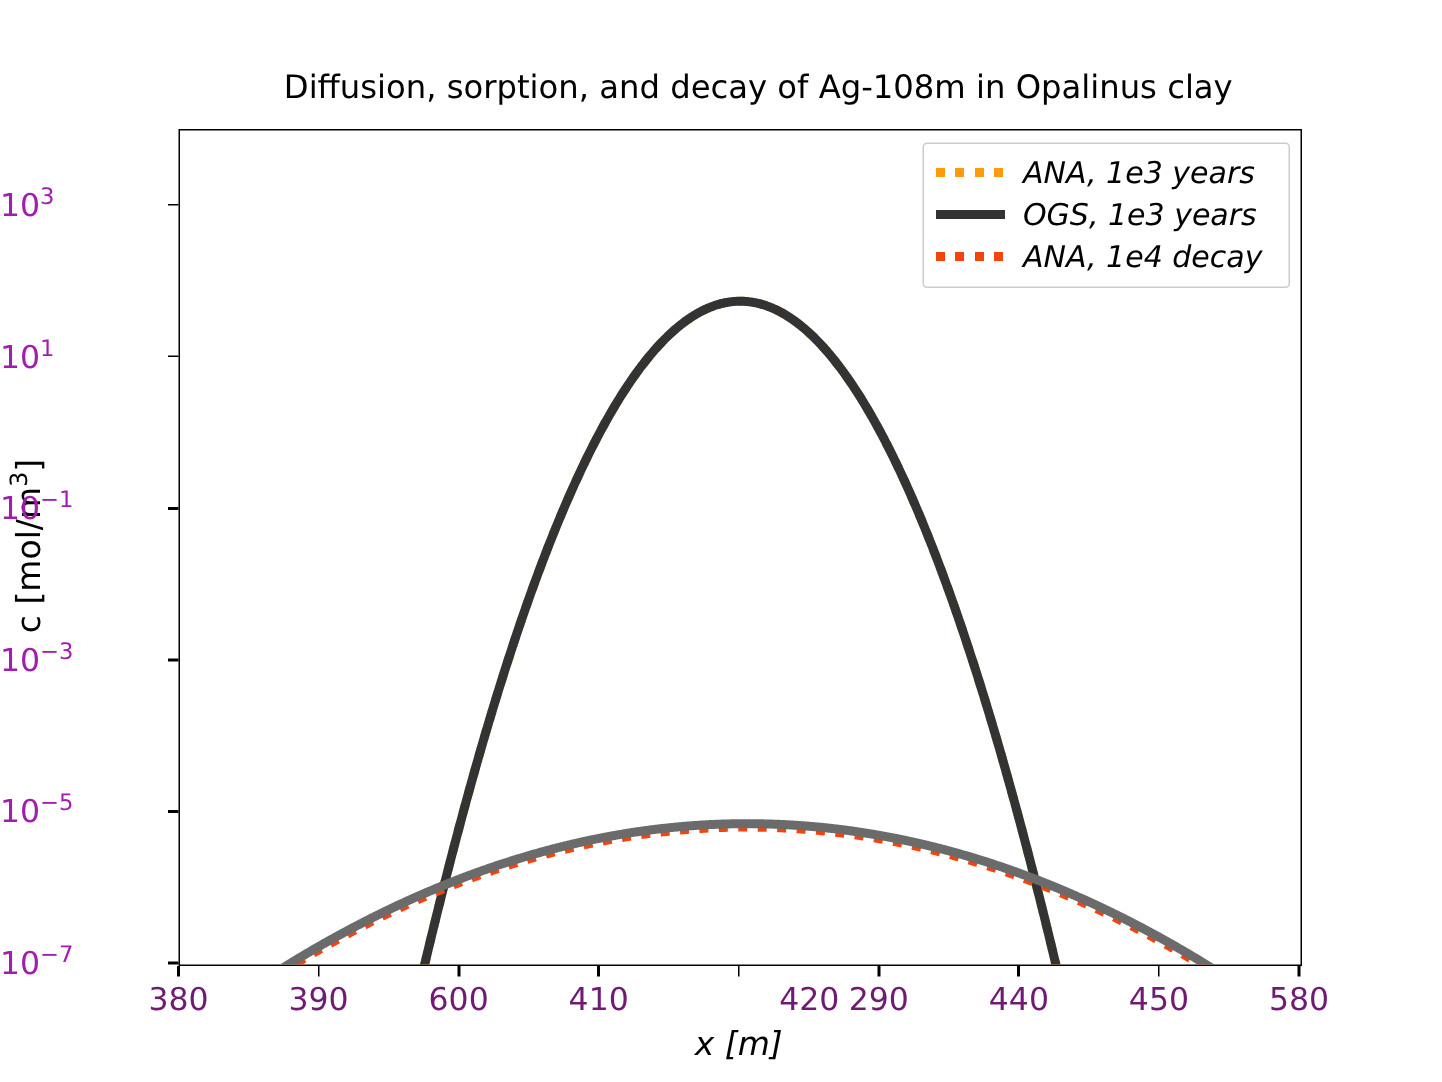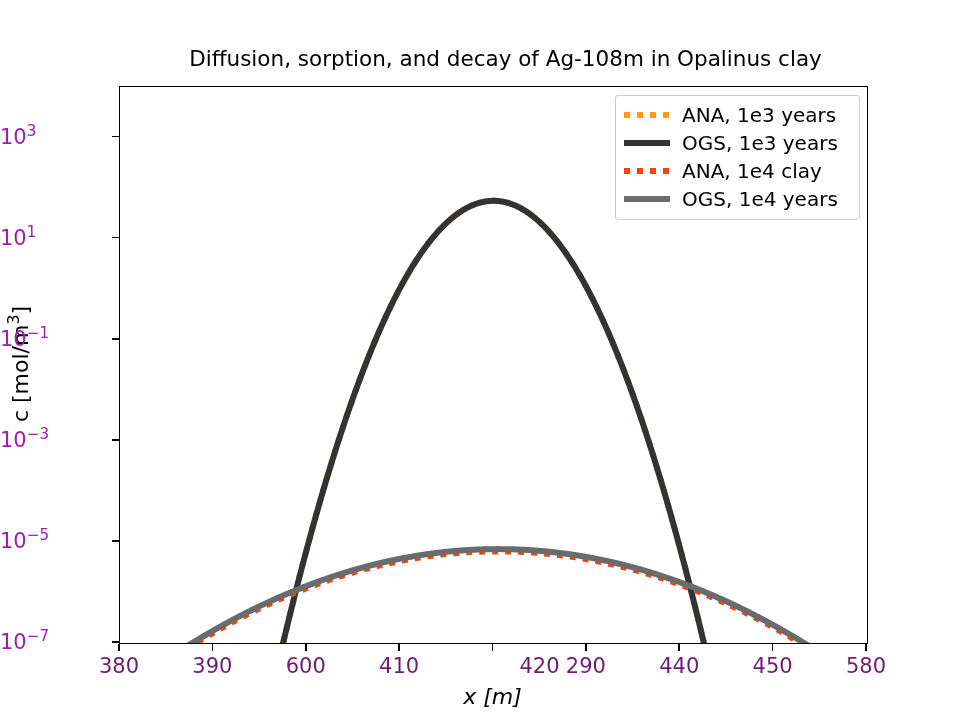--- a/index.html
+++ b/index.html
@@ -112,20 +112,21 @@
   #legend {
     position: absolute;
     left: 615px;
     top: 95px;
     width: 245px;
     border: 1px solid #cccccc;
     border-radius: 3px;
     background: #ffffff;
     padding: 5px 23px 6px 8px;
     box-sizing: border-box;
+    font-style: italic;
   }
   .legend-row {
     display: flex;
     align-items: center;
     height: 28px;
   }
   .legend-swatch {
     width: 46px;
     height: 14px;
     margin-right: 12px;
@@ -219,23 +220,17 @@
     <div class="legend-row">
       <span class="legend-swatch">
           <span class="solid" style="background: rgb(51, 51, 51);"></span>
         </span>
       <span class="legend-text">OGS, 1e3 years</span>
     </div>
     <div class="legend-row">
       <span class="legend-swatch">
           <span class="dotted" style="background: repeating-linear-gradient(to right, rgb(244, 67, 13) 0px, rgb(244, 67, 13) 6px, rgba(0, 0, 0, 0) 6px, rgba(0, 0, 0, 0) 13px);"></span>
         </span>
-      <span class="legend-text">ANA, 1e4 clay</span>
-    </div>
-    <div class="legend-row">
-      <span class="legend-swatch">
-          <span class="solid" style="background: rgb(107, 107, 107);"></span>
-        </span>
-      <span class="legend-text">OGS, 1e4 years</span>
+      <span class="legend-text">ANA, 1e4 decay</span>
     </div>
   </div>
 
 </div>
 
 </body></html>

